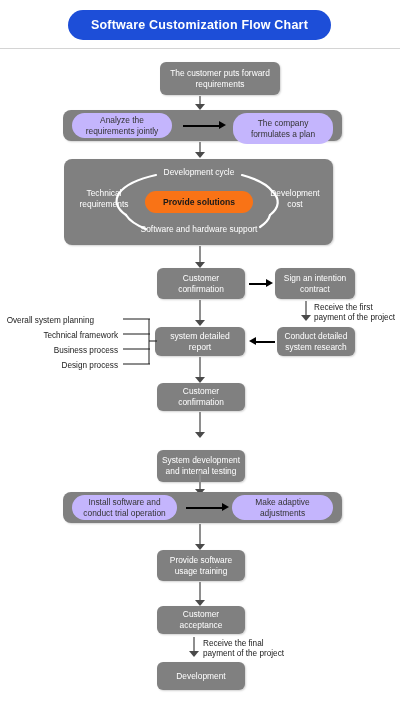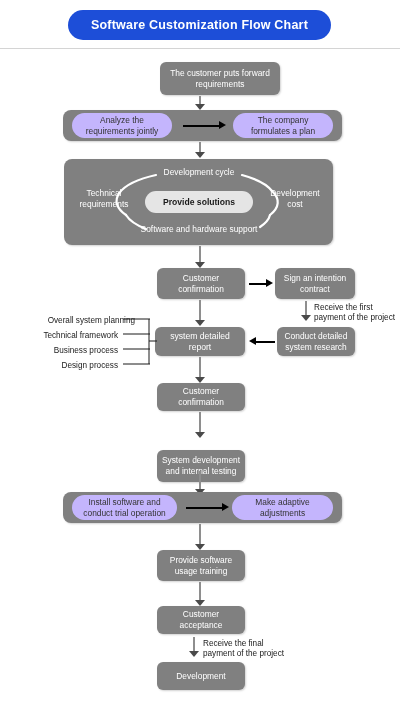--- a/index.html
+++ b/index.html
@@ -90,21 +90,21 @@
     color: #ffffff;
     font-size: 8.4px;
     line-height: 11px;
     text-align: center;
     white-space: nowrap;
   }
   .cycle-center {
     position: absolute;
     left: 145px; top: 191px;
     width: 108px; height: 22px;
-    background: #e5e5e5;
+    background: #f97316;
     border-radius: 11px;
     display: flex; align-items: center; justify-content: center;
     color: #1a1a1a;
     font-size: 8.6px;
     font-weight: bold;
   }
   .cycle-svg {
     position: absolute;
     left: 64px; top: 159px;
     width: 269px; height: 86px;
@@ -188,21 +188,21 @@
     <div class="shaft" style="height:8px;"></div>
     <div class="head" style="top:8px;"></div>
   </div>
 
   <div class="band" style="left:63px; top:110px; width:279px; height:31px;"></div>
   <div class="pill" style="left:72px; top:113px; width:100px; height:25px;">Analyze the requirements jointly</div>
   <div class="arrow-h right" style="left:183px; top:121px; width:43px;">
     <div class="shaft" style="width:36px;"></div>
     <div class="head" style="left:36px;"></div>
   </div>
-  <div class="pill" style="left:233px; top:113px; width:100px; height:25px;">The company formulates a plan</div>
+  <div class="pill" style="left:233px; top:113px; width:100px; height:31px;">The company formulates a plan</div>
 
   <div class="arrow-v" style="left:195px; top:142px; height:16px;">
     <div class="shaft" style="height:10px;"></div>
     <div class="head" style="top:10px;"></div>
   </div>
 
   <div class="cycle-box"></div>
   <svg class="cycle-svg" viewBox="0 0 269 86">
 
     <path d="M 62 56 A 80 30 0 0 1 92 16" fill="none" stroke="#ffffff" stroke-width="2.2" stroke-linecap="round"></path>
@@ -246,21 +246,21 @@
     <div class="head" style="top:20px;"></div>
   </div>
 
   <div class="box" style="left:155px; top:327px; width:90px; height:29px; font-size:8.6px;">system detailed report</div>
   <div class="arrow-h left" style="left:249px; top:337px; width:26px;">
     <div class="shaft" style="left:7px; width:19px;"></div>
     <div class="head" style="left:0;"></div>
   </div>
   <div class="box" style="left:277px; top:327px; width:78px; height:29px;">Conduct detailed system research</div>
 
-  <div class="bracket-label" style="left:0px; top:316px; width:135px;">Overall system planning</div>
+  <div class="bracket-label" style="left:0px; top:316px; width:94px;">Overall system planning</div>
   <div class="bracket-label" style="left:0px; top:331px; width:118px;">Technical framework</div>
   <div class="bracket-label" style="left:0px; top:346px; width:118px;">Business process</div>
   <div class="bracket-label" style="left:0px; top:361px; width:118px;">Design process</div>
   <svg class="bracket-svg" viewBox="0 0 50 56">
     <line x1="13" y1="5" x2="40" y2="5" stroke="#1a1a1a" stroke-width="1"></line>
     <line x1="13" y1="20" x2="40" y2="20" stroke="#1a1a1a" stroke-width="1"></line>
     <line x1="13" y1="35" x2="40" y2="35" stroke="#1a1a1a" stroke-width="1"></line>
     <line x1="13" y1="50" x2="40" y2="50" stroke="#1a1a1a" stroke-width="1"></line>
     <line x1="39" y1="5" x2="39" y2="50" stroke="#1a1a1a" stroke-width="1"></line>
     <line x1="39" y1="27" x2="47" y2="27" stroke="#1a1a1a" stroke-width="1"></line>

